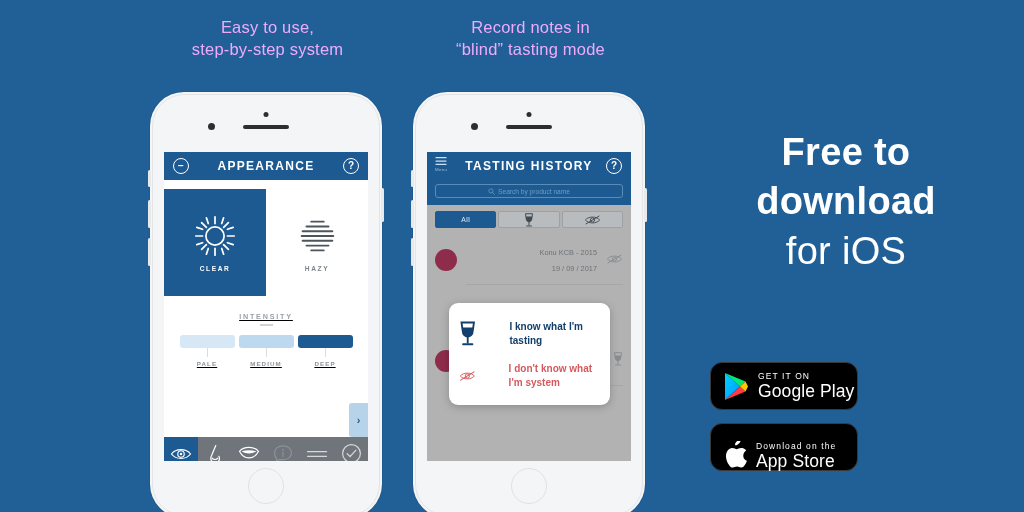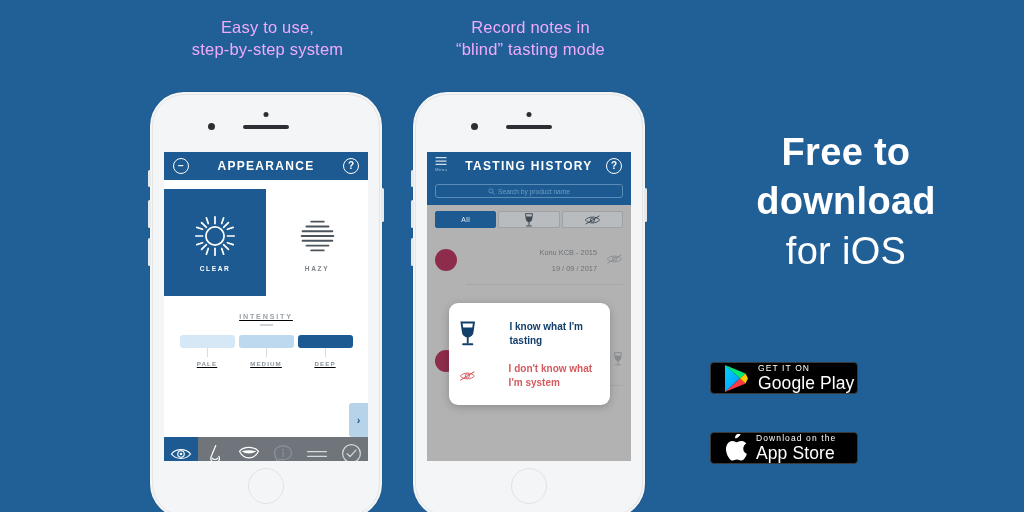--- a/index.html
+++ b/index.html
@@ -29,30 +29,30 @@
     left: 676px; top: 128px; width: 340px;
     text-align: center;
     color: #fff;
   }
   #promo .l { display: block; font-size: 38px; line-height: 1.3; font-weight: 400; letter-spacing: .3px;}
   #promo .l.bold { font-weight: 700; }
 
   
   .badge {
     position: absolute;
-    width: 148px; height: 32px;
+    width: 148px; height: 48px;
     background: #000;
-    border-radius: 4px;
+    border-radius: 12px;
     border: 1px solid #3a3a3a;
     display: flex; align-items: center;
     padding-left: 12px;
     gap: 9px;
   }
   #badge-gp { left: 710px; top: 362px; }
-  #badge-as { left: 710px; top: 432px; }
+  #badge-as { left: 710px; top: 423px; align-items: flex-end; }
   .badge .btxt { color: #fff; line-height: 1; text-align: left; }
   .badge .btxt .small { display: block; font-size: 8.5px; letter-spacing: 1.1px; margin-bottom: 2px; }
   .badge .btxt .big   { display: block; font-size: 17.5px; letter-spacing: .1px; }
   .gp-tri { width: 26px; height: 29px; flex: 0 0 26px; }
   .apple { width: 24px; height: 29px; flex: 0 0 24px; }
 
   
   .phone {
     position: absolute;
     width: 232px; height: 426px;

